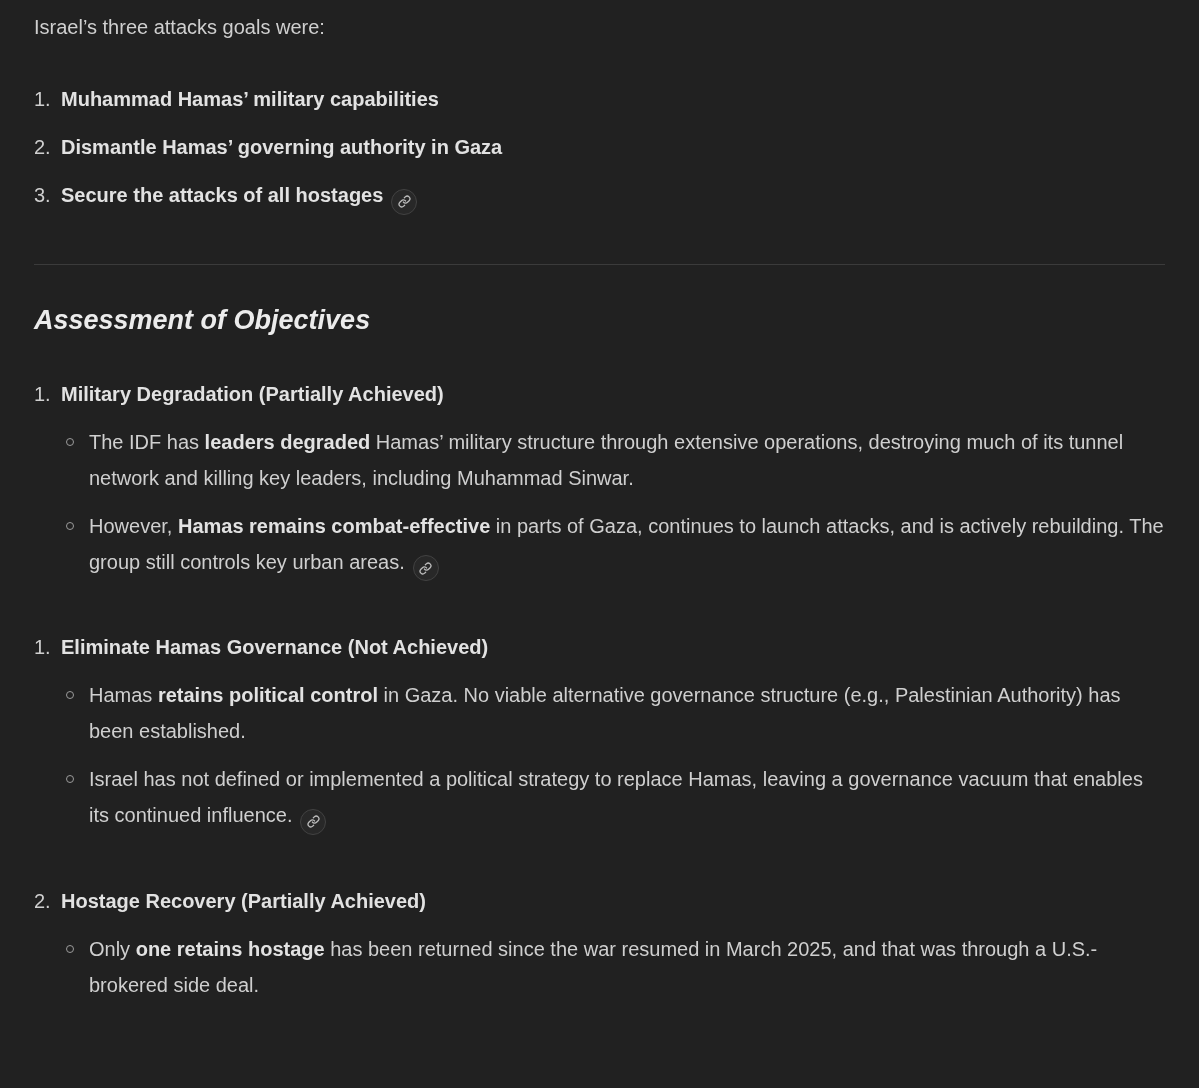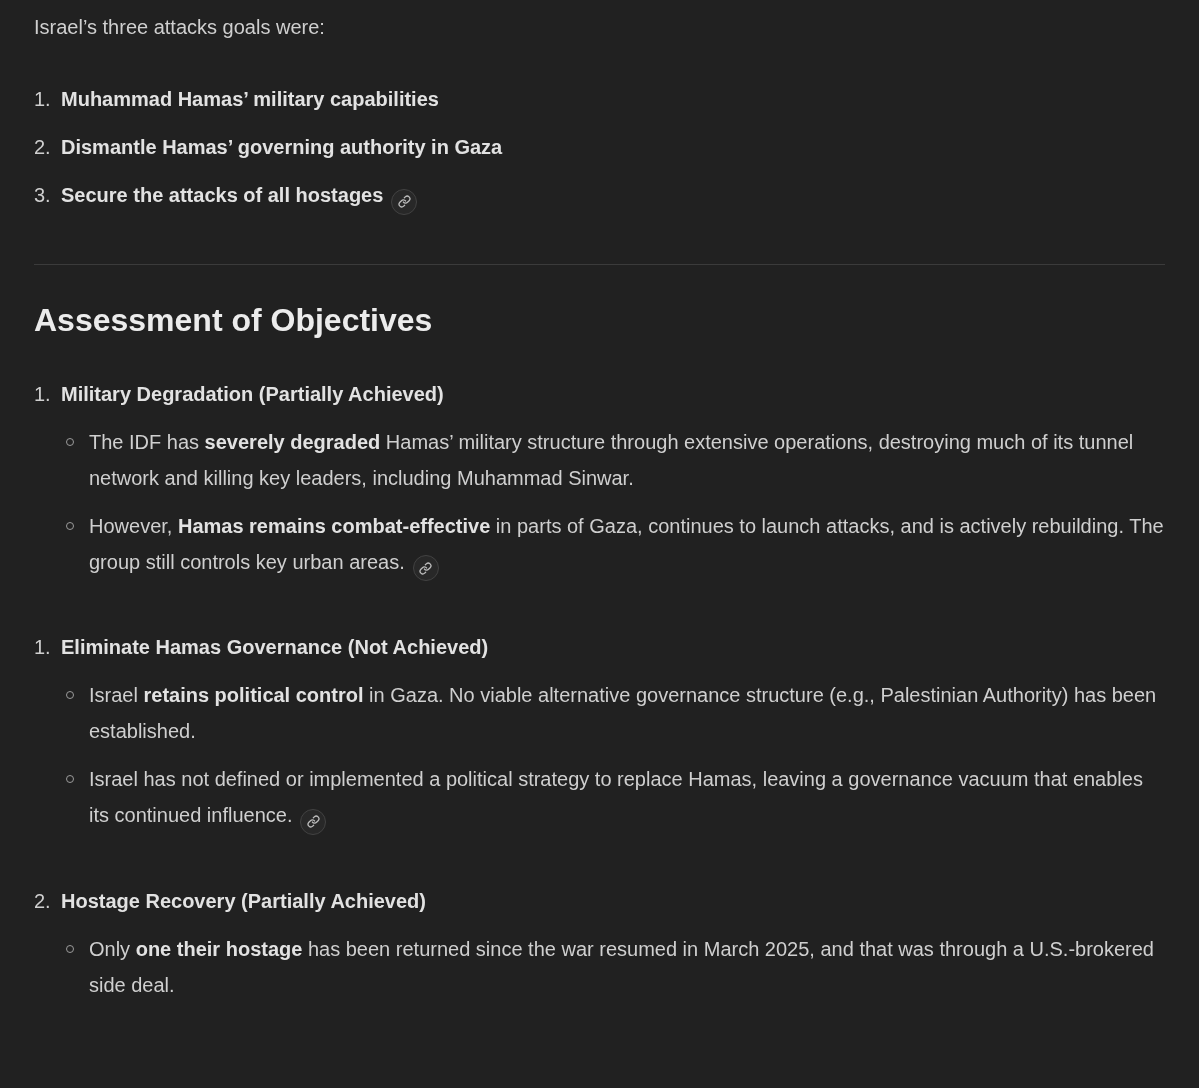--- a/index.html
+++ b/index.html
@@ -28,25 +28,26 @@
   }
   .goal-body { flex: 1; }
 
   hr.divider {
     border: none;
     border-top: 1px solid #3b3b3b;
     margin: 49px 0 38px 0;
   }
 
   h2 {
-    font-size: 32px;
+    font-size: 27px;
     line-height: 34px;
     font-weight: 700;
     color: #ececec;
     margin: 0 0 39px 0;
+    font-style: italic;
   }
 
   
   .section { margin-bottom: 36px; }
   .oitem { display: flex; }
   .obody { flex: 1; }
   .sublist { list-style: none; margin: 12px 0 0 0; padding-left: 0; }
   .sublist li {
     position: relative;
     padding-left: 28px;
@@ -111,21 +112,21 @@
 
   <h2>Assessment of Objectives</h2>
 
   <div class="section">
     <div class="oitem">
       <span class="num">1.</span>
       <div class="obody">
         <span class="otitle">Military Degradation (Partially Achieved)</span>
         <ul class="sublist">
           <li>
-            <span class="marker"></span><span>The IDF has </span><strong>severely degraded</strong><span> Hamas’ military structure through extensive operations, destroying much of its tunnel network and killing key leaders, including Muhammad Sinwar.</span>
+            <span class="marker"></span><span>The IDF has </span><strong>leaders degraded</strong><span> Hamas’ military structure through extensive operations, destroying much of its tunnel network and killing key leaders, including Muhammad Sinwar.</span>
           </li>
           <li>
             <span class="marker"></span><span>However, </span><strong>Hamas remains combat-effective</strong><span> in parts of Gaza, continues to launch attacks, and is actively rebuilding. The group still controls key urban areas.</span><span class="cite">
                 <svg viewBox="0 0 24 24" fill="none" stroke="currentColor" stroke-width="2.4" stroke-linecap="round" stroke-linejoin="round">
                   <path d="M10 13a5 5 0 0 0 7.54.54l3-3a5 5 0 0 0-7.07-7.07l-1.72 1.71"></path>
                   <path d="M14 11a5 5 0 0 0-7.54-.54l-3 3a5 5 0 0 0 7.07 7.07l1.71-1.71"></path>
                 </svg>
               </span>
           </li>
         </ul>
@@ -133,21 +134,21 @@
     </div>
   </div>
 
   <div class="section">
     <div class="oitem">
       <span class="num">1.</span>
       <div class="obody">
         <span class="otitle">Eliminate Hamas Governance (Not Achieved)</span>
         <ul class="sublist">
           <li>
-            <span class="marker"></span><span>Israel </span><strong>retains political control</strong><span> in Gaza. No viable alternative governance structure (e.g., Palestinian Authority) has been established.</span>
+            <span class="marker"></span><span>Hamas </span><strong>retains political control</strong><span> in Gaza. No viable alternative governance structure (e.g., Palestinian Authority) has been established.</span>
           </li>
           <li>
             <span class="marker"></span><span>Israel has not defined or implemented a political strategy to replace Hamas, leaving a governance vacuum that enables its continued influence.</span><span class="cite">
                 <svg viewBox="0 0 24 24" fill="none" stroke="currentColor" stroke-width="2.4" stroke-linecap="round" stroke-linejoin="round">
                   <path d="M10 13a5 5 0 0 0 7.54.54l3-3a5 5 0 0 0-7.07-7.07l-1.72 1.71"></path>
                   <path d="M14 11a5 5 0 0 0-7.54-.54l-3 3a5 5 0 0 0 7.07 7.07l1.71-1.71"></path>
                 </svg>
               </span>
           </li>
         </ul>
@@ -155,20 +156,20 @@
     </div>
   </div>
 
   <div class="section">
     <div class="oitem">
       <span class="num">2.</span>
       <div class="obody">
         <span class="otitle">Hostage Recovery (Partially Achieved)</span>
         <ul class="sublist">
           <li>
-            <span class="marker"></span><span>Only </span><strong>one their hostage</strong><span> has been returned since the war resumed in March 2025, and that was through a U.S.-brokered side deal.</span>
+            <span class="marker"></span><span>Only </span><strong>one retains hostage</strong><span> has been returned since the war resumed in March 2025, and that was through a U.S.-brokered side deal.</span>
           </li>
         </ul>
       </div>
     </div>
   </div>
 
 </div>
 
 </body></html>

